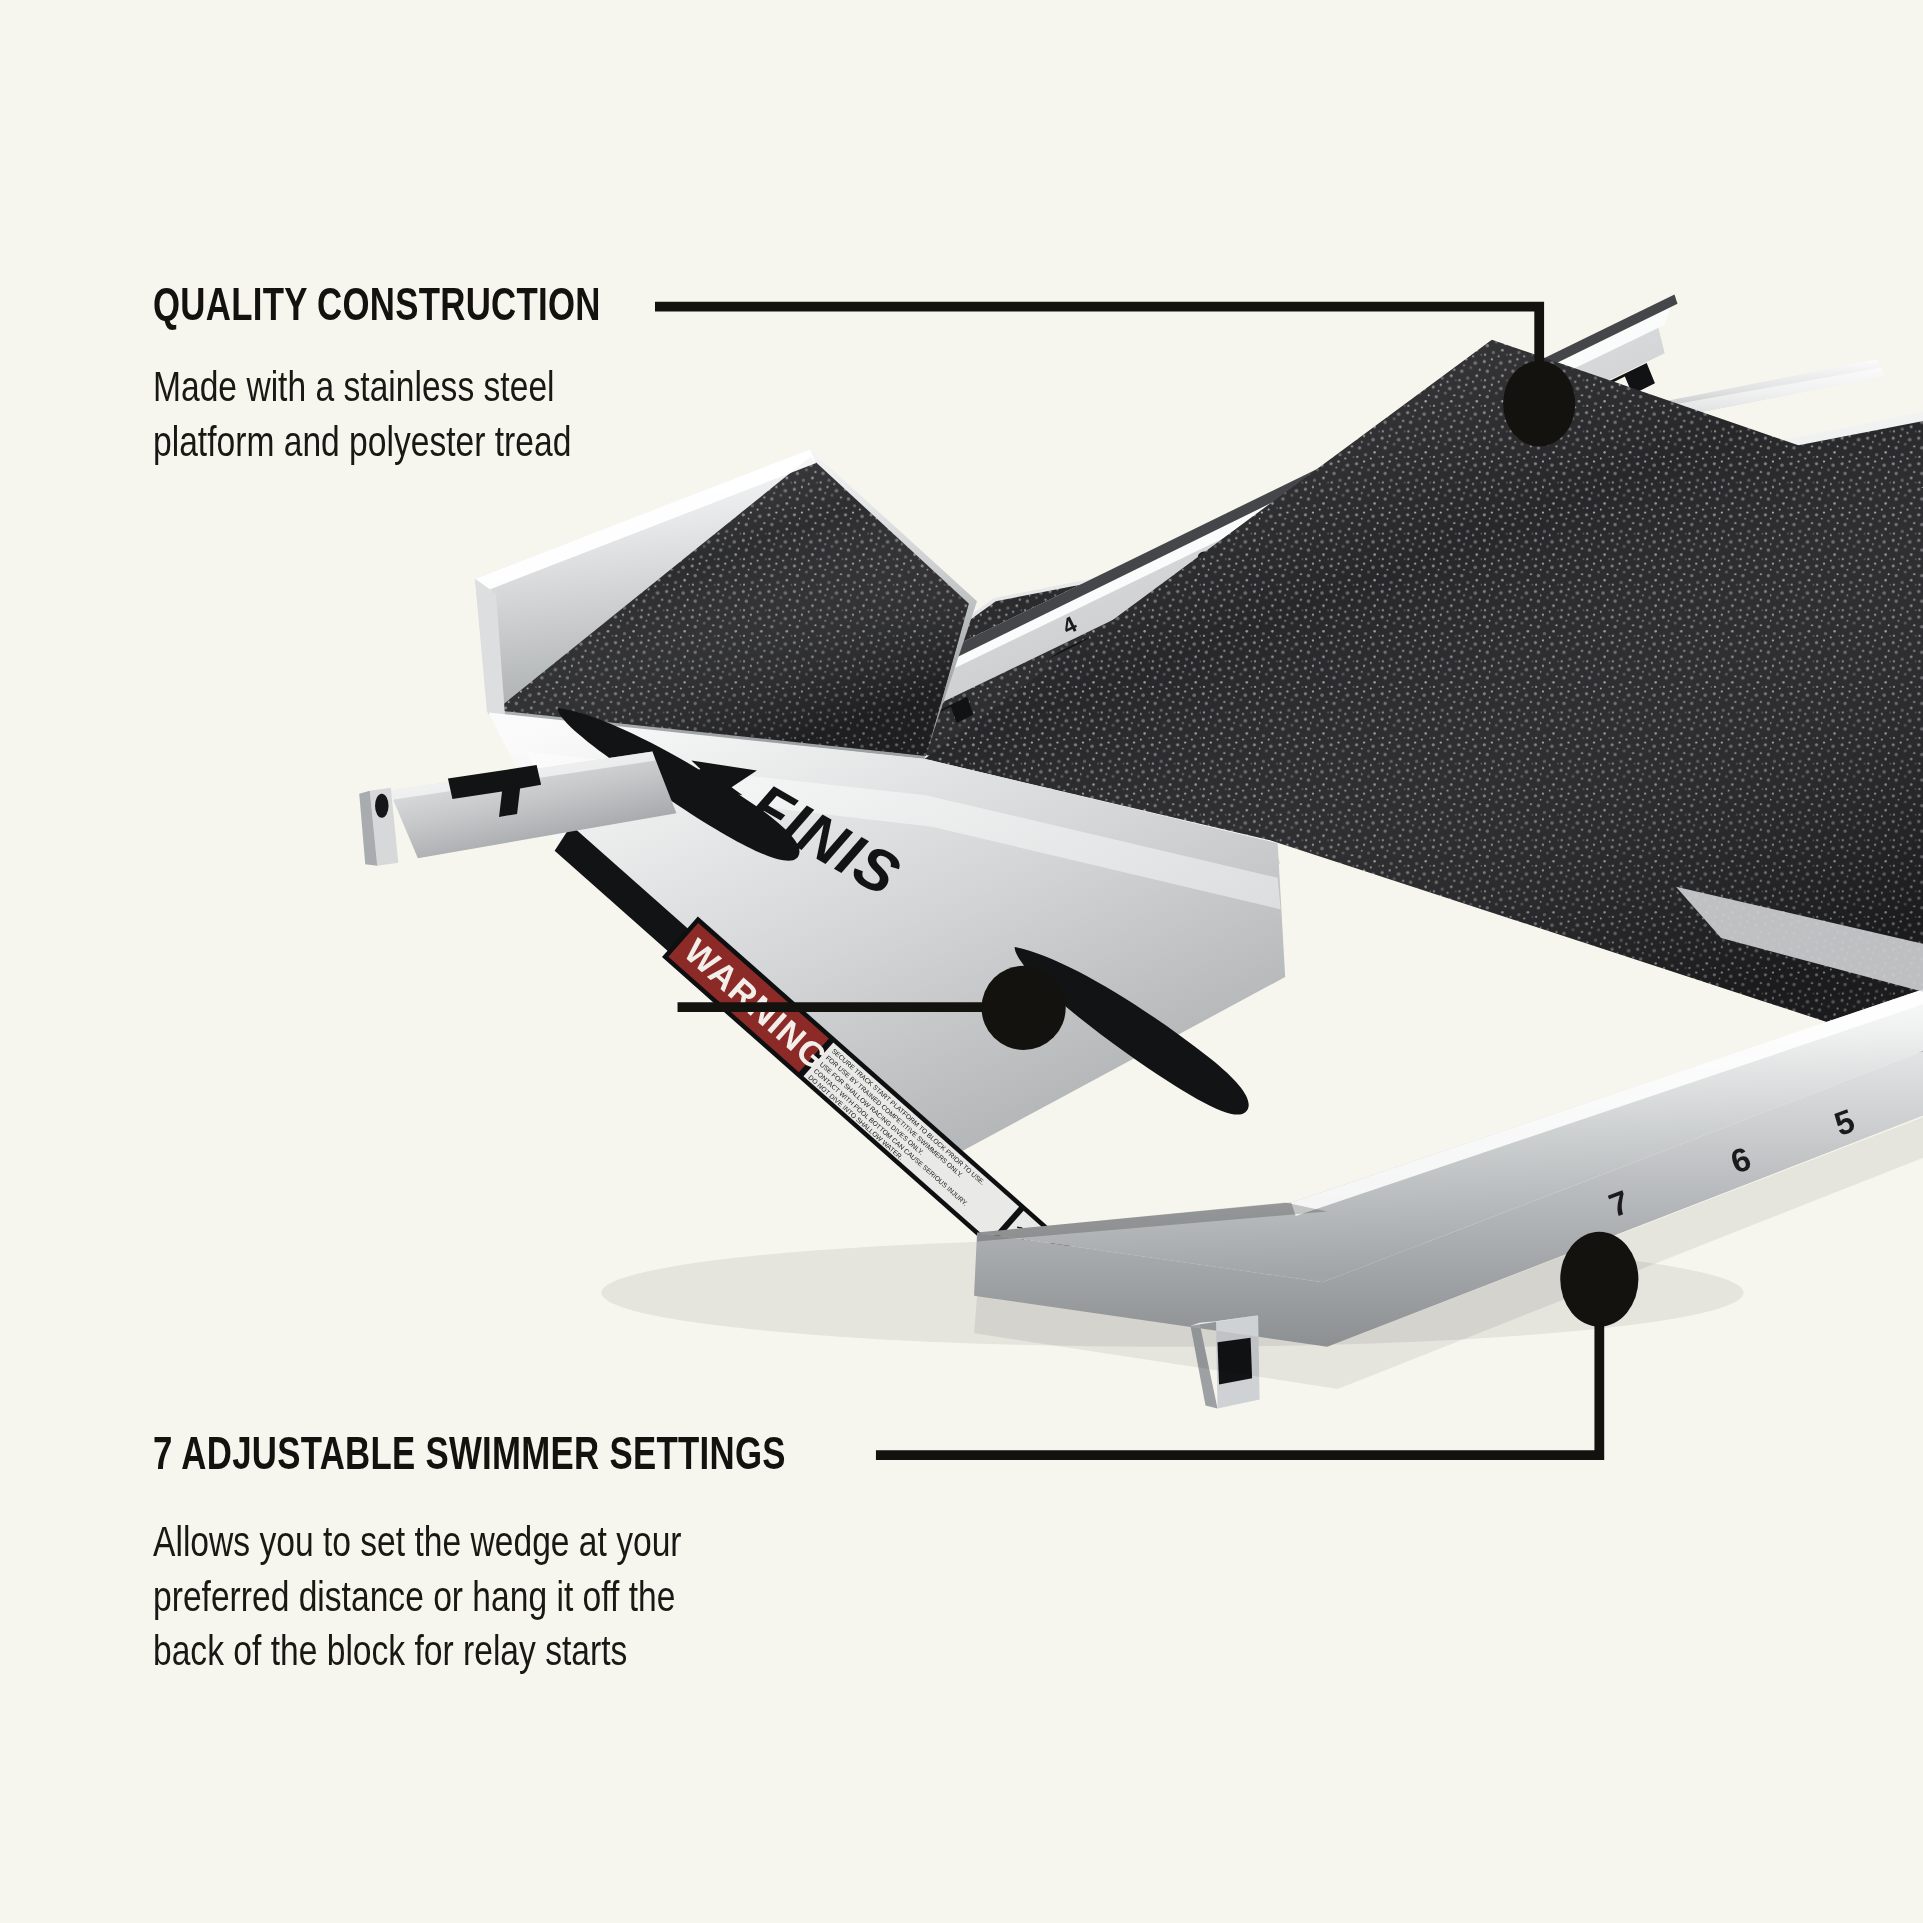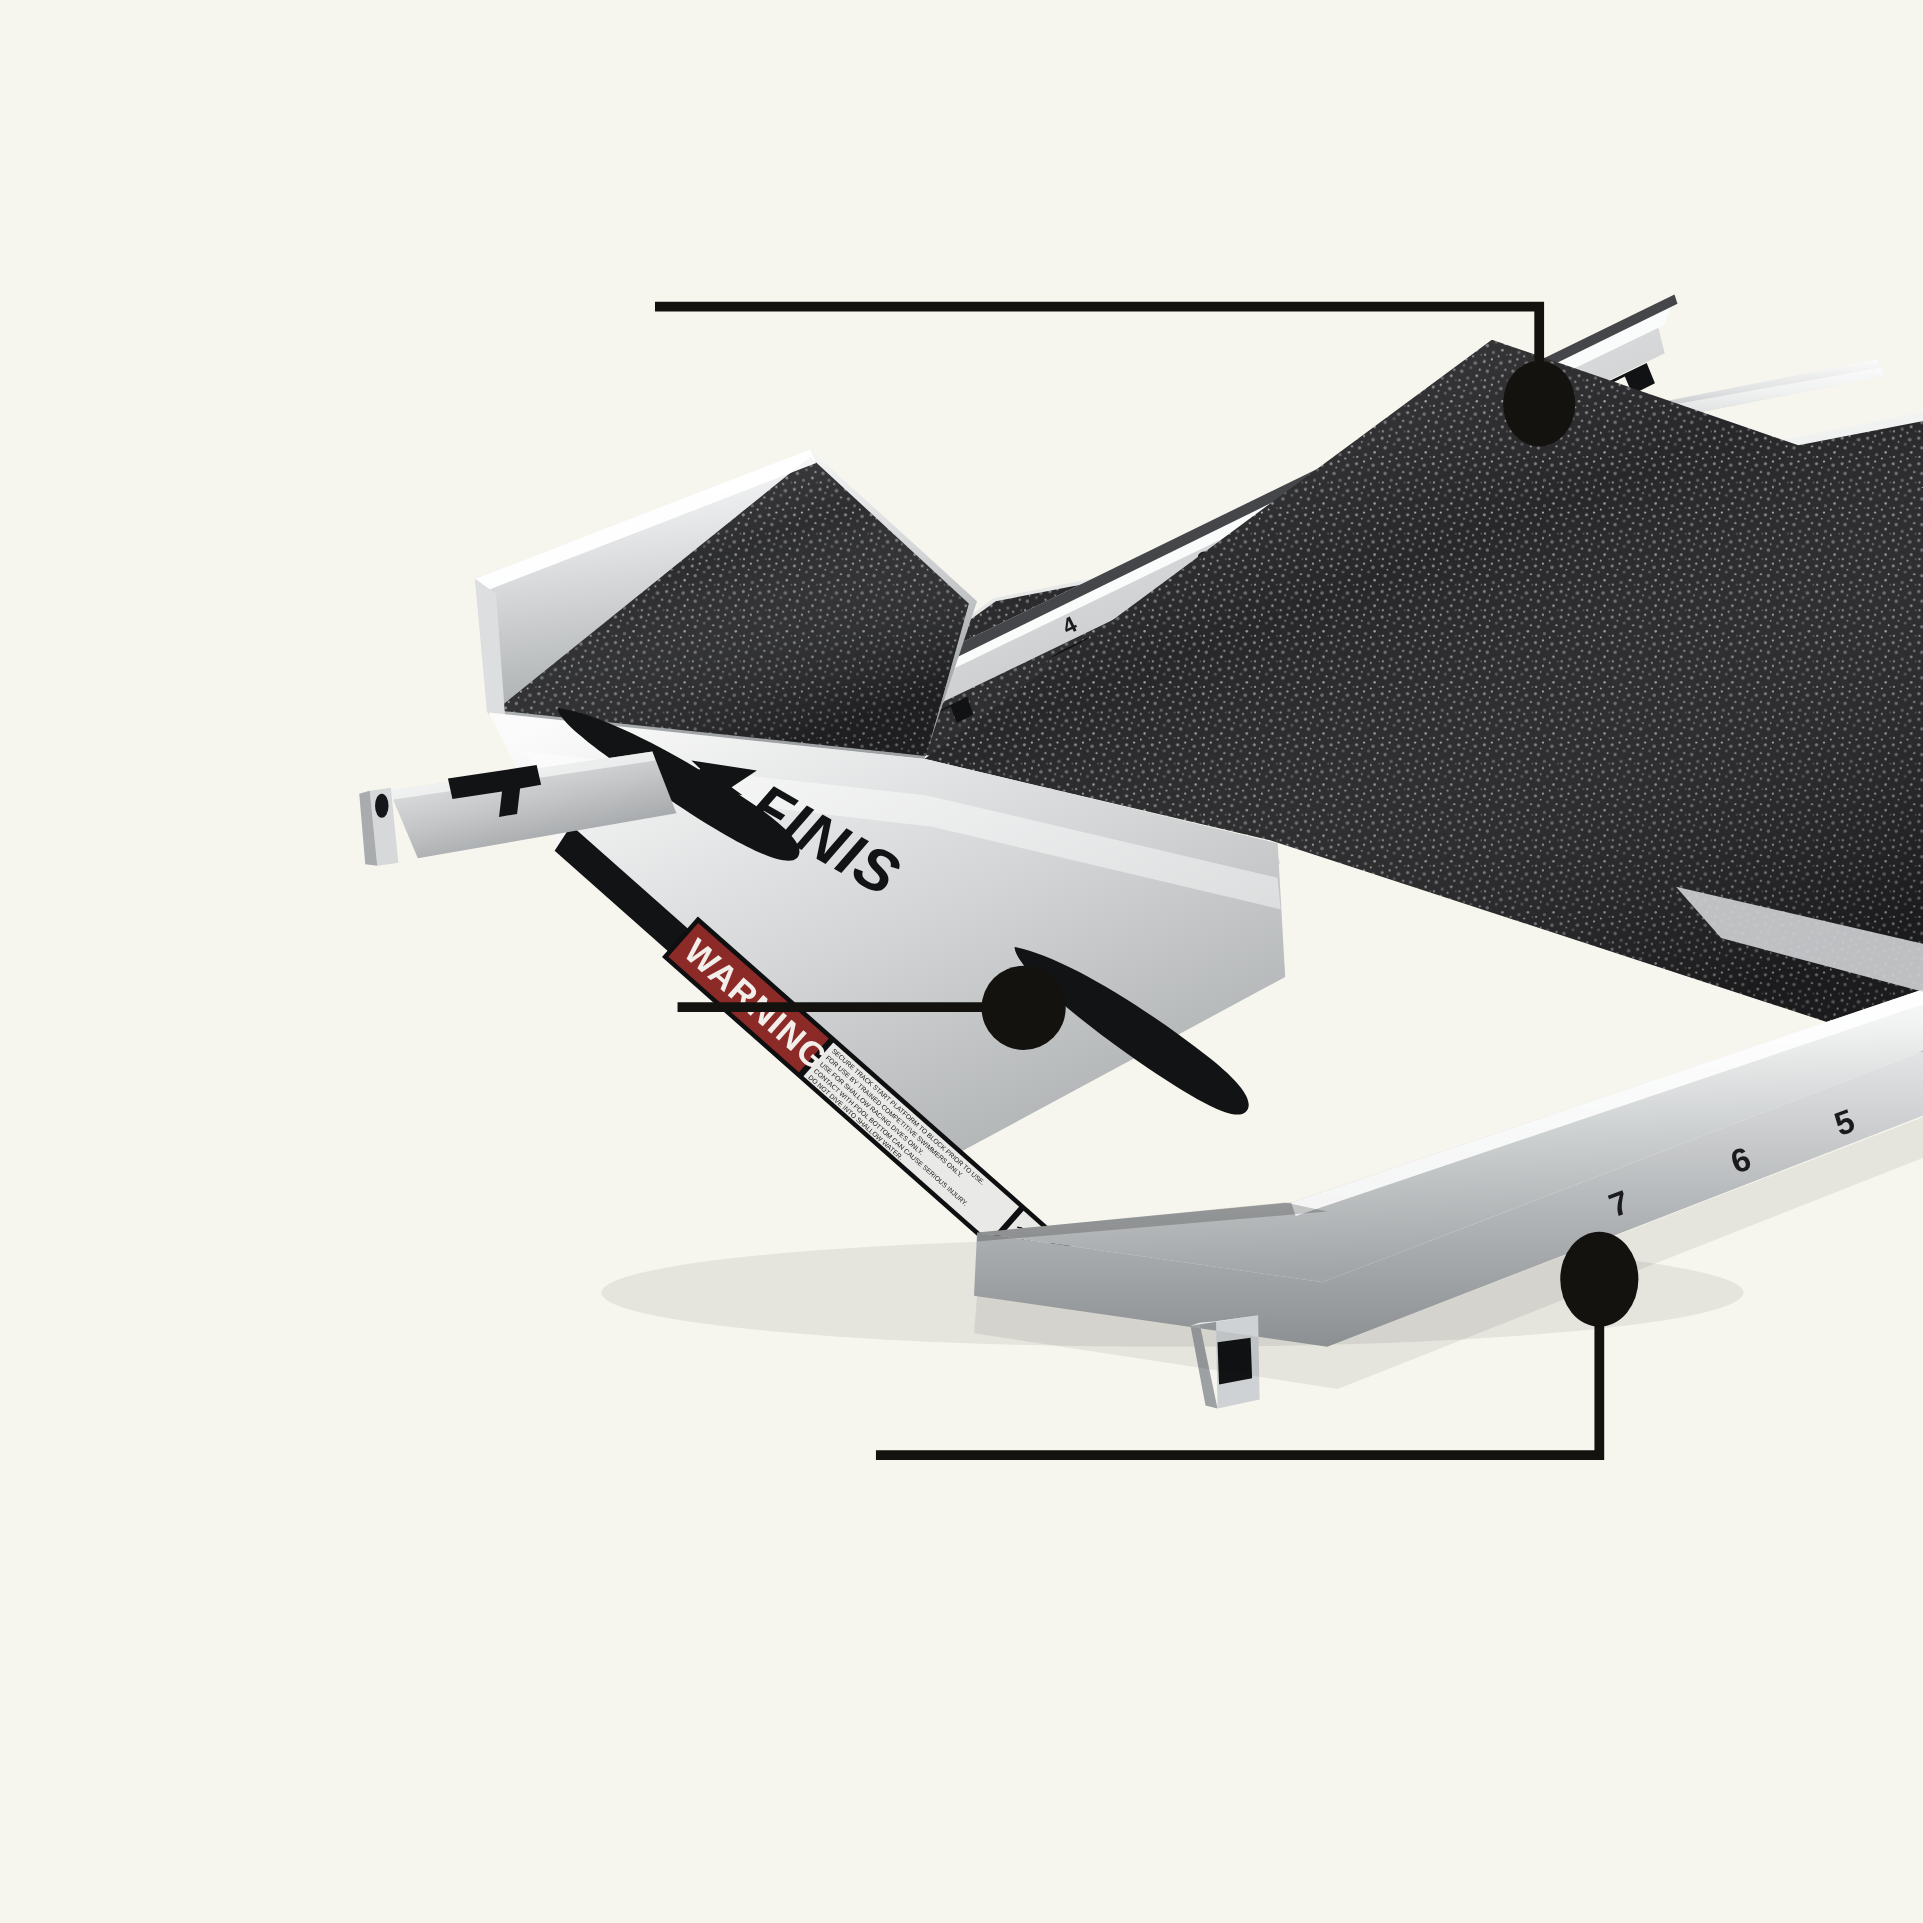--- a/index.html
+++ b/index.html
@@ -313,17 +313,32 @@
       <path d="M908,1340 H1340" fill="none" stroke="#14120f" stroke-width="13" stroke-linecap="square"></path>
       <ellipse cx="1362" cy="1341" rx="56" ry="56" fill="#14120f"></ellipse>
     </g>
 
     <g>
       <path d="M1172,1936 H2128 V1718" fill="none" stroke="#14120f" stroke-width="13" stroke-linecap="square"></path>
       <ellipse cx="2128" cy="1702" rx="52" ry="63" fill="#14120f"></ellipse>
     </g>
   </svg>
 
-
-
+  <div class="callout" style="left:153px; top:280px;">
+    <div class="co-title">QUALITY CONSTRUCTION</div>
+    <div class="co-body" style="margin-top:33px;">
+      <div>Made with a stainless steel</div>
+      <div>platform and polyester tread</div>
+    </div>
+  </div>
+
+
+  <div class="callout" style="left:153px; top:1429px;">
+    <div class="co-title">7 ADJUSTABLE SWIMMER SETTINGS</div>
+    <div class="co-body" style="margin-top:39px;">
+      <div>Allows you to set the wedge at your</div>
+      <div>preferred distance or hang it off the</div>
+      <div>back of the block for relay starts</div>
+    </div>
+  </div>
 
 </div>
 
 
 </body></html>

